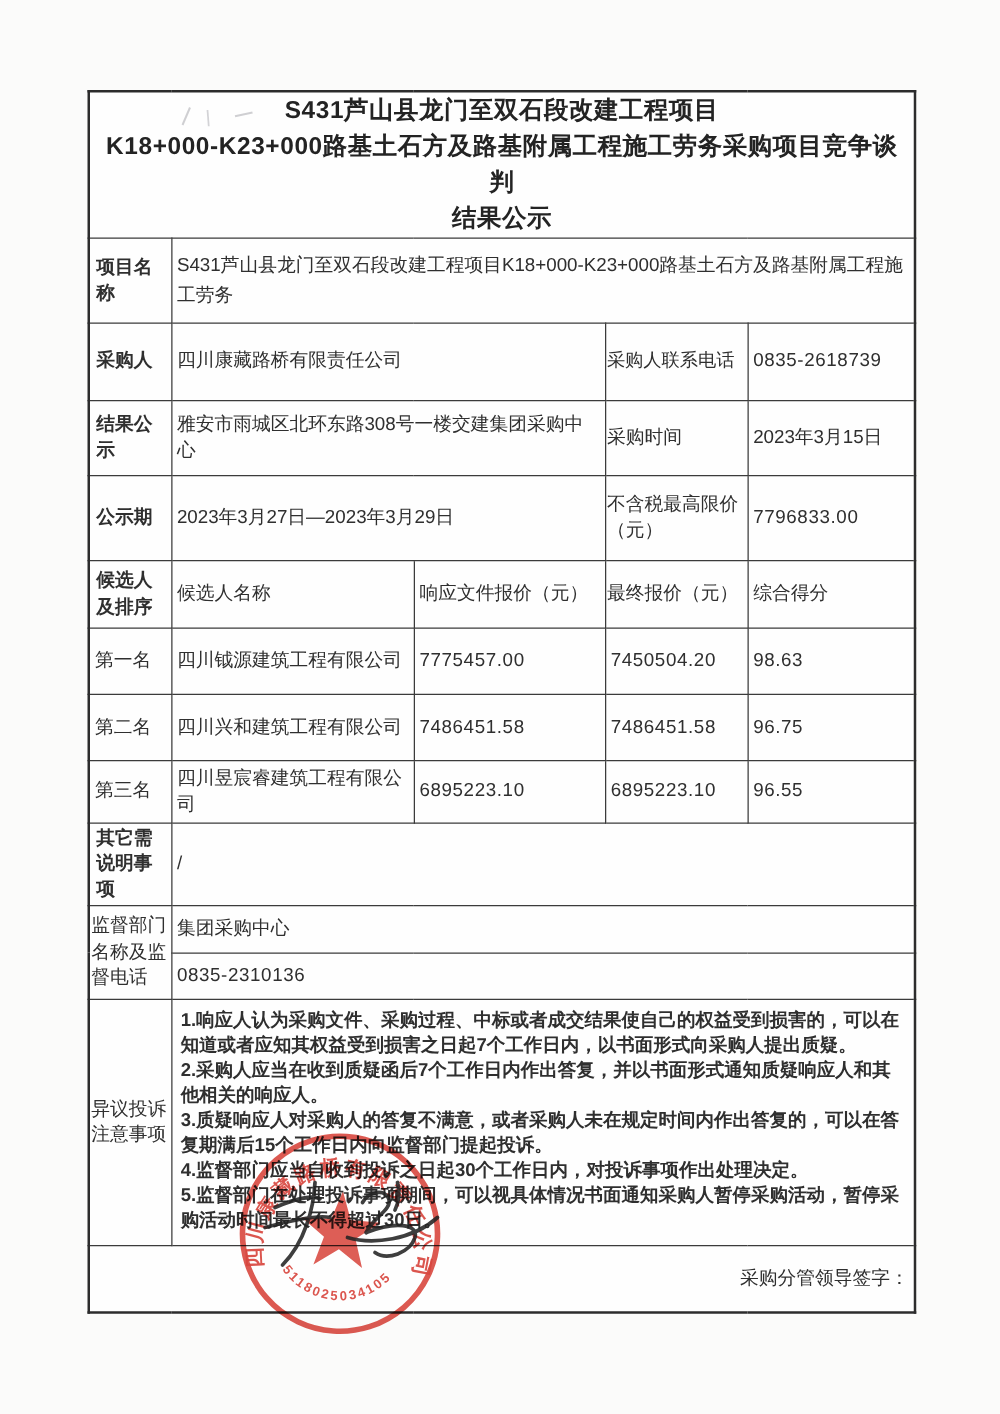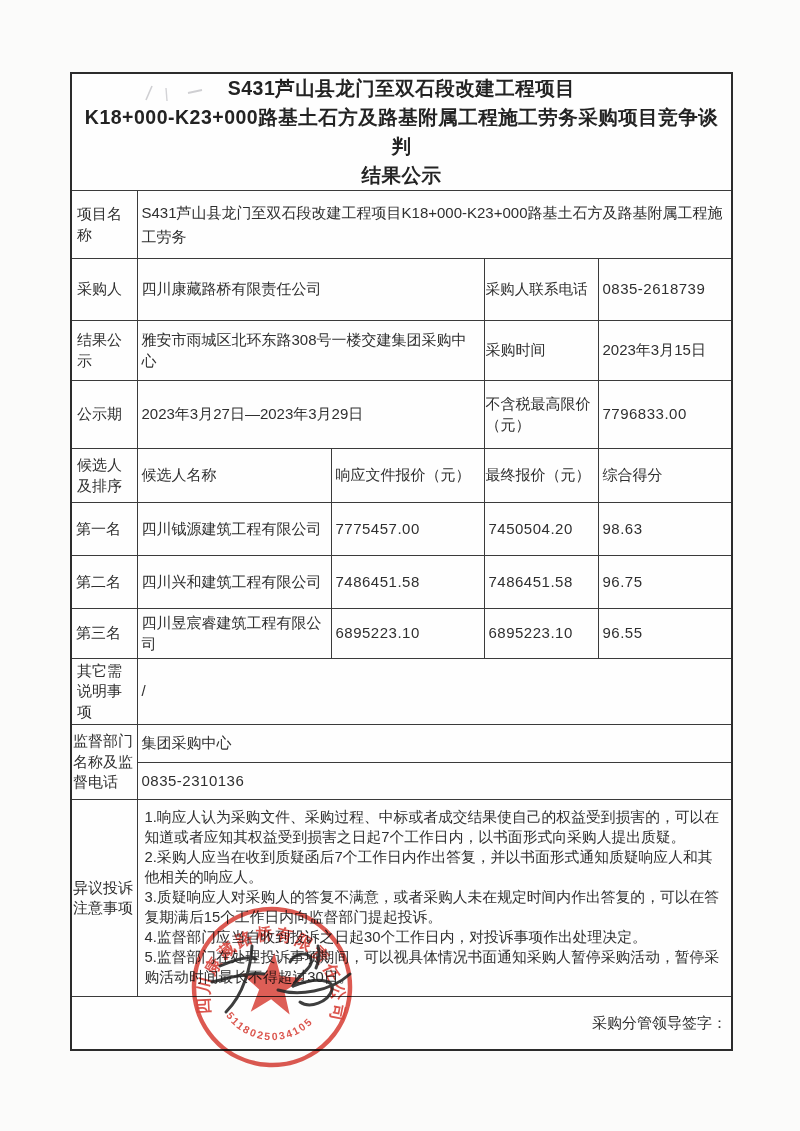--- a/index.html
+++ b/index.html
@@ -4,24 +4,24 @@
 <style>
   html,body{margin:0;padding:0;width:800px;height:1131px;background:#fbfbfa;overflow:hidden;}
   .page{position:relative;width:692px;height:1131px;font-family:"Liberation Sans",sans-serif;color:#2f2f2f;}
   table.doc{position:absolute;left:70px;top:72px;width:661px;border-collapse:collapse;table-layout:fixed;
     border:2px solid #2c2c2c;background:#fefefe;}
   td{border:1px solid #3b3b3b;vertical-align:middle;padding:2px 4px;font-size:15px;line-height:1.35;
      overflow:hidden;}
   td.c{text-align:left;}
   td.l{text-align:left;margin-top:18px;}
   .title-cell{text-align:center;font-size:19.5px;font-weight:700;line-height:29px;letter-spacing:.5px;padding:0 6px;color:#232323;}
-  .lbl{text-align:left;padding-left:5px;padding-right:2px;}
+  .lbl{text-align:left;padding-left:5px;padding-right:2px;font-weight:bold;}
   .lbl-c{text-align:left;padding:2px 1px;}
   .num{letter-spacing:.5px;}
-  .objection-cell{vertical-align:top;padding:7px 5px 4px 7px;font-size:14.8px;line-height:20px;text-align:left;}
+  .objection-cell{vertical-align:top;padding:7px 5px 4px 7px;font-size:14.8px;line-height:20px;text-align:left;font-weight:bold;}
   .objection-cell div{margin:0;}
   .sig-row{text-align:right;padding-left:0;font-size:15px;}
   
   .stamp{position:absolute;left:186px;top:901px;width:172px;height:172px;pointer-events:none;
          mix-blend-mode:multiply;opacity:.92;transform:rotate(4deg);}
   
   .signature{position:absolute;left:198px;top:932px;width:180px;height:95px;pointer-events:none;}
   
   .pencil{position:absolute;left:140px;top:80px;width:90px;height:26px;pointer-events:none;opacity:.65;}
 </style>

